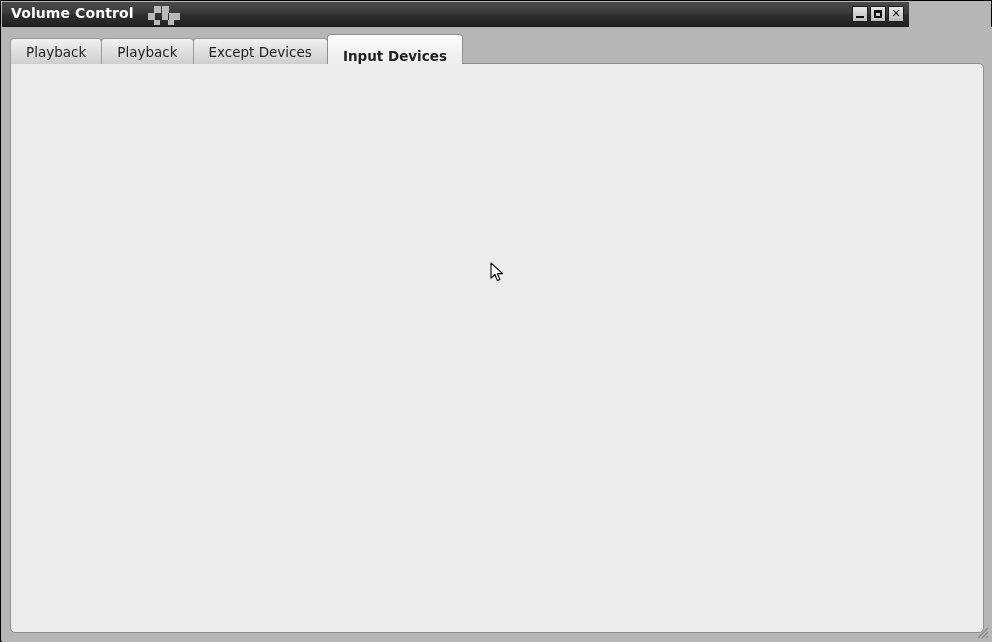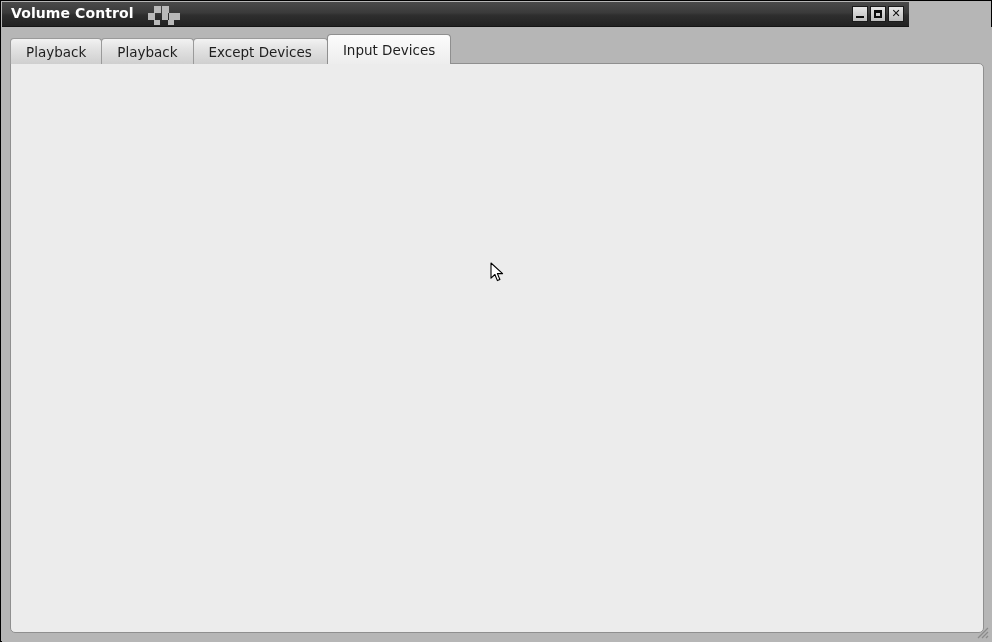--- a/index.html
+++ b/index.html
@@ -135,21 +135,22 @@
     border-radius: 4px 4px 0 0;
     margin-right: -1px;
     cursor: pointer;
     white-space: nowrap;
   }
   .tab.active {
     height: 30px;
     background: linear-gradient(to bottom, #fcfcfc 0%, #f3f3f3 60%, #ededed 100%);
     border-color: #8f8f8f;
     z-index: 5;
-    font-weight: normal;
+    font-weight: bold;
+    align-items: flex-end;
   }
   #tab-content {
     position: absolute;
     left: 0;
     top: 27px;
     width: 974px;
     height: 570px;
     box-sizing: border-box;
     background: #ececec;
     border: 1px solid #8f8f8f;

